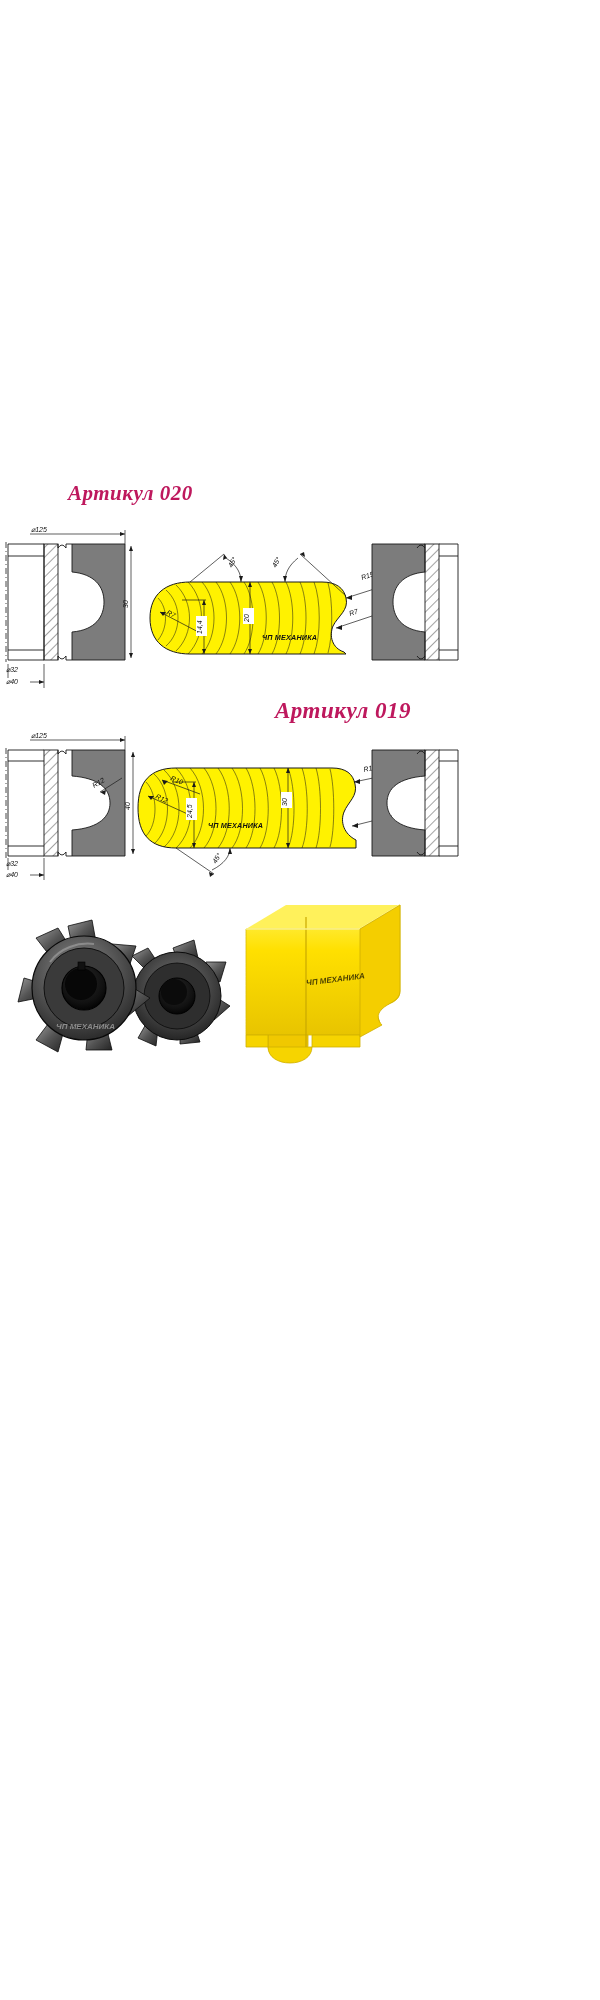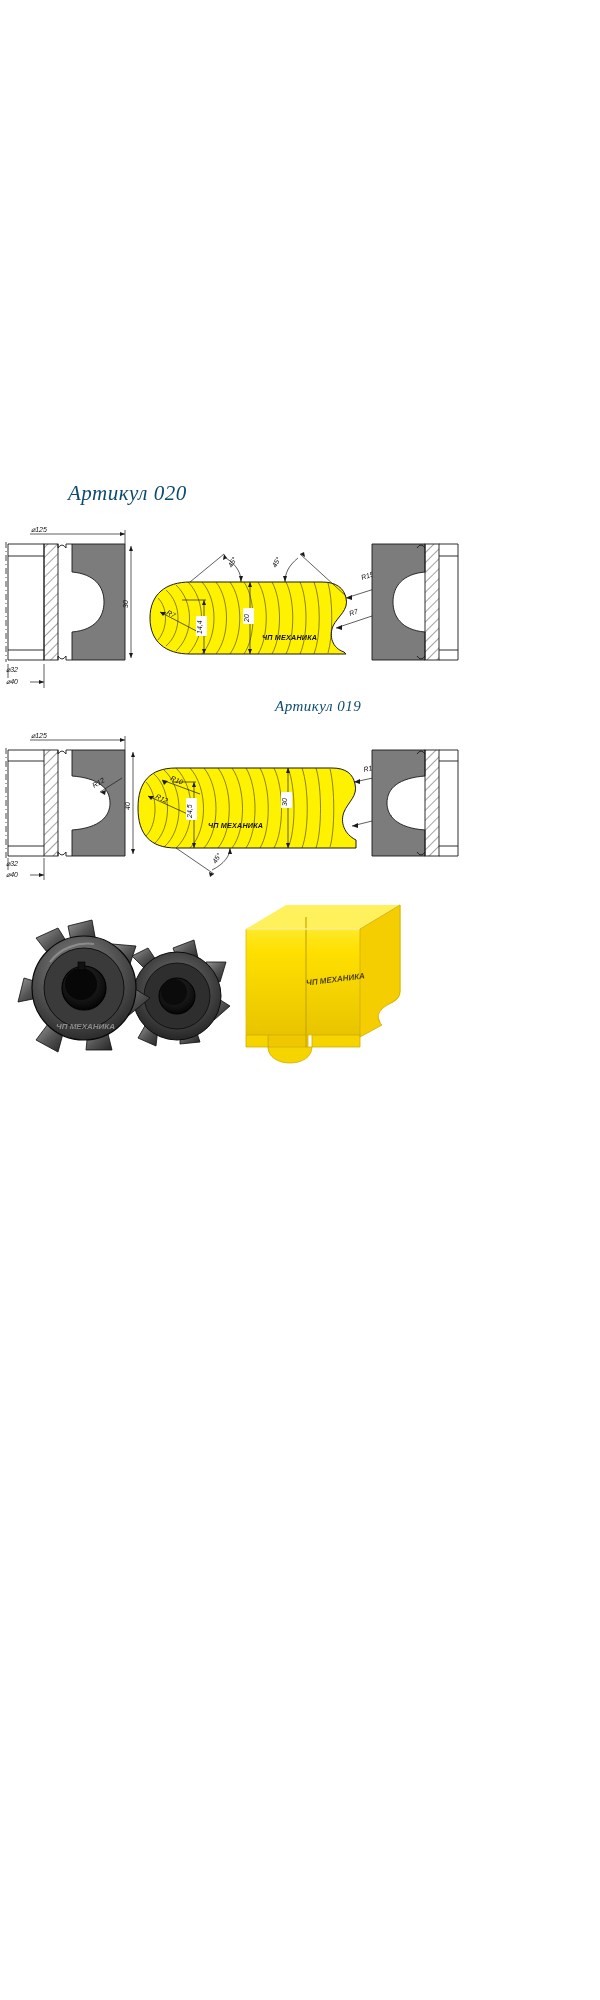--- a/index.html
+++ b/index.html
@@ -11,27 +11,27 @@
     position:relative;
     overflow:hidden;
   }
   .page { position:absolute; inset:0; }
 
   
   .art-title {
     position:absolute;
     font-family:"Liberation Serif", serif;
     font-style:italic;
-    font-weight:normal;
-    color:#0c4a6e;
+    font-weight:bold;
+    color:#be185d;
     white-space:nowrap;
     letter-spacing:0.5px;
   }
   #title-020 { left:68px; top:481px; font-size:21px; }
-  #title-019 { left:275px; top:698px; font-size:15px;text-align:center; }
+  #title-019 { left:275px; top:698px; font-size:23px;text-align:center; }
 
   
   .drawing { position:absolute; }
   #draw020 { left:0px;  top:512px; width:460px; height:180px; }
   #draw019 { left:0px;  top:730px; width:460px; height:150px; }
 
   svg { display:block; overflow:visible; }
 
   .wm {
     font-family:"Liberation Sans", sans-serif;

